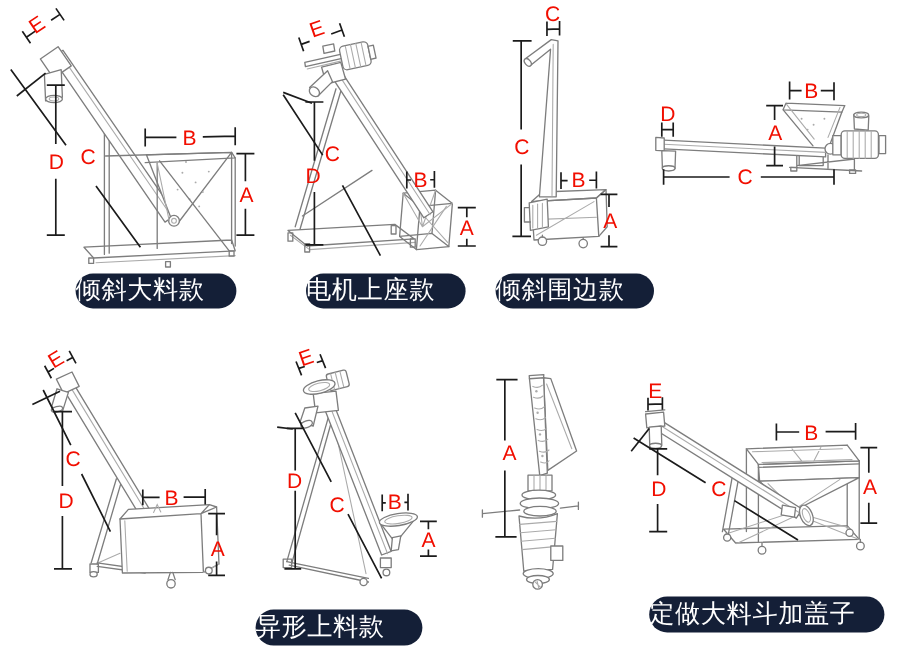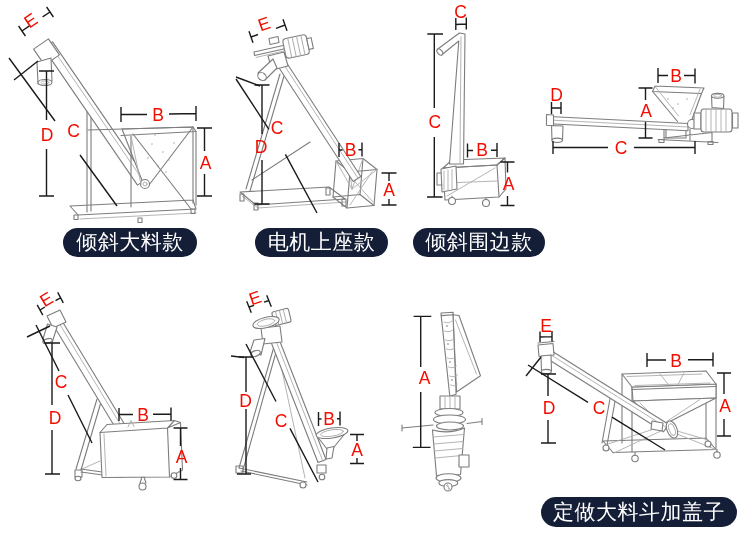--- a/index.html
+++ b/index.html
@@ -1,20 +1,20 @@
 <!DOCTYPE html>
 <html style="--paper: #ffffff; --pill-bg: #141f37; --pill-text: #ffffff; --dim-letter: #f10e00; --dim-line: #1b1b1b; --sketch: #7d7d7d; --sketch-light: #ababab;"><head>
 <meta charset="utf-8">
 <style>
   html,body{margin:0;padding:0;}
   body{font-family:"Liberation Sans",sans-serif;background:#fff;}
   .canvas{position:relative;width:750px;height:559px;background:var(--paper,#fff);overflow:hidden;}
   .canvas svg{position:absolute;left:0;top:0;}
   .pill{position:absolute;height:29px;border-radius:15px;background:var(--pill-bg,#141f37);
-        color:var(--pill-text,#fff);display:flex;align-items:center;justify-content:center;
+        color:var(--pill-text,#fff);display:flex;align-items:center;
         font-size:21px;letter-spacing:0.5px;line-height:1;}
   .pill span{transform:translateY(-1px);}
   
   .s1{stroke:var(--sketch,#7d7d7d);stroke-width:1.1;fill:none;stroke-linecap:round;stroke-linejoin:round;}
   .s1f{stroke:var(--sketch,#7d7d7d);stroke-width:1.1;fill:#ffffff;stroke-linejoin:round;}
   .s2{stroke:var(--sketch-light,#ababab);stroke-width:0.9;fill:none;stroke-linecap:round;}
   .dim{stroke:var(--dim-line,#1b1b1b);stroke-width:1.4;fill:none;stroke-linecap:butt;}
   .dimletter{fill:var(--dim-letter,#f10e00);font-family:"Liberation Sans",sans-serif;
              font-size:17.5px;text-anchor:middle;}
   .dot{fill:var(--sketch-light,#ababab);}
@@ -402,16 +402,19 @@
 
   <div class="pill" style="left:63px;top:228px;width:134px">
       <span>倾斜大料款</span>
     </div>
   <div class="pill" style="left:255px;top:228px;width:133px">
       <span>电机上座款</span>
     </div>
   <div class="pill" style="left:413px;top:228px;width:132px">
       <span>倾斜围边款</span>
     </div>
+  <div class="pill" style="left:213px;top:508px;width:139px;height:30px">
+      <span>异形上料款</span>
+    </div>
   <div class="pill" style="left:541px;top:497px;width:196px;height:30px">
       <span>定做大料斗加盖子</span>
     </div>
 </div>
 
 </body></html>

